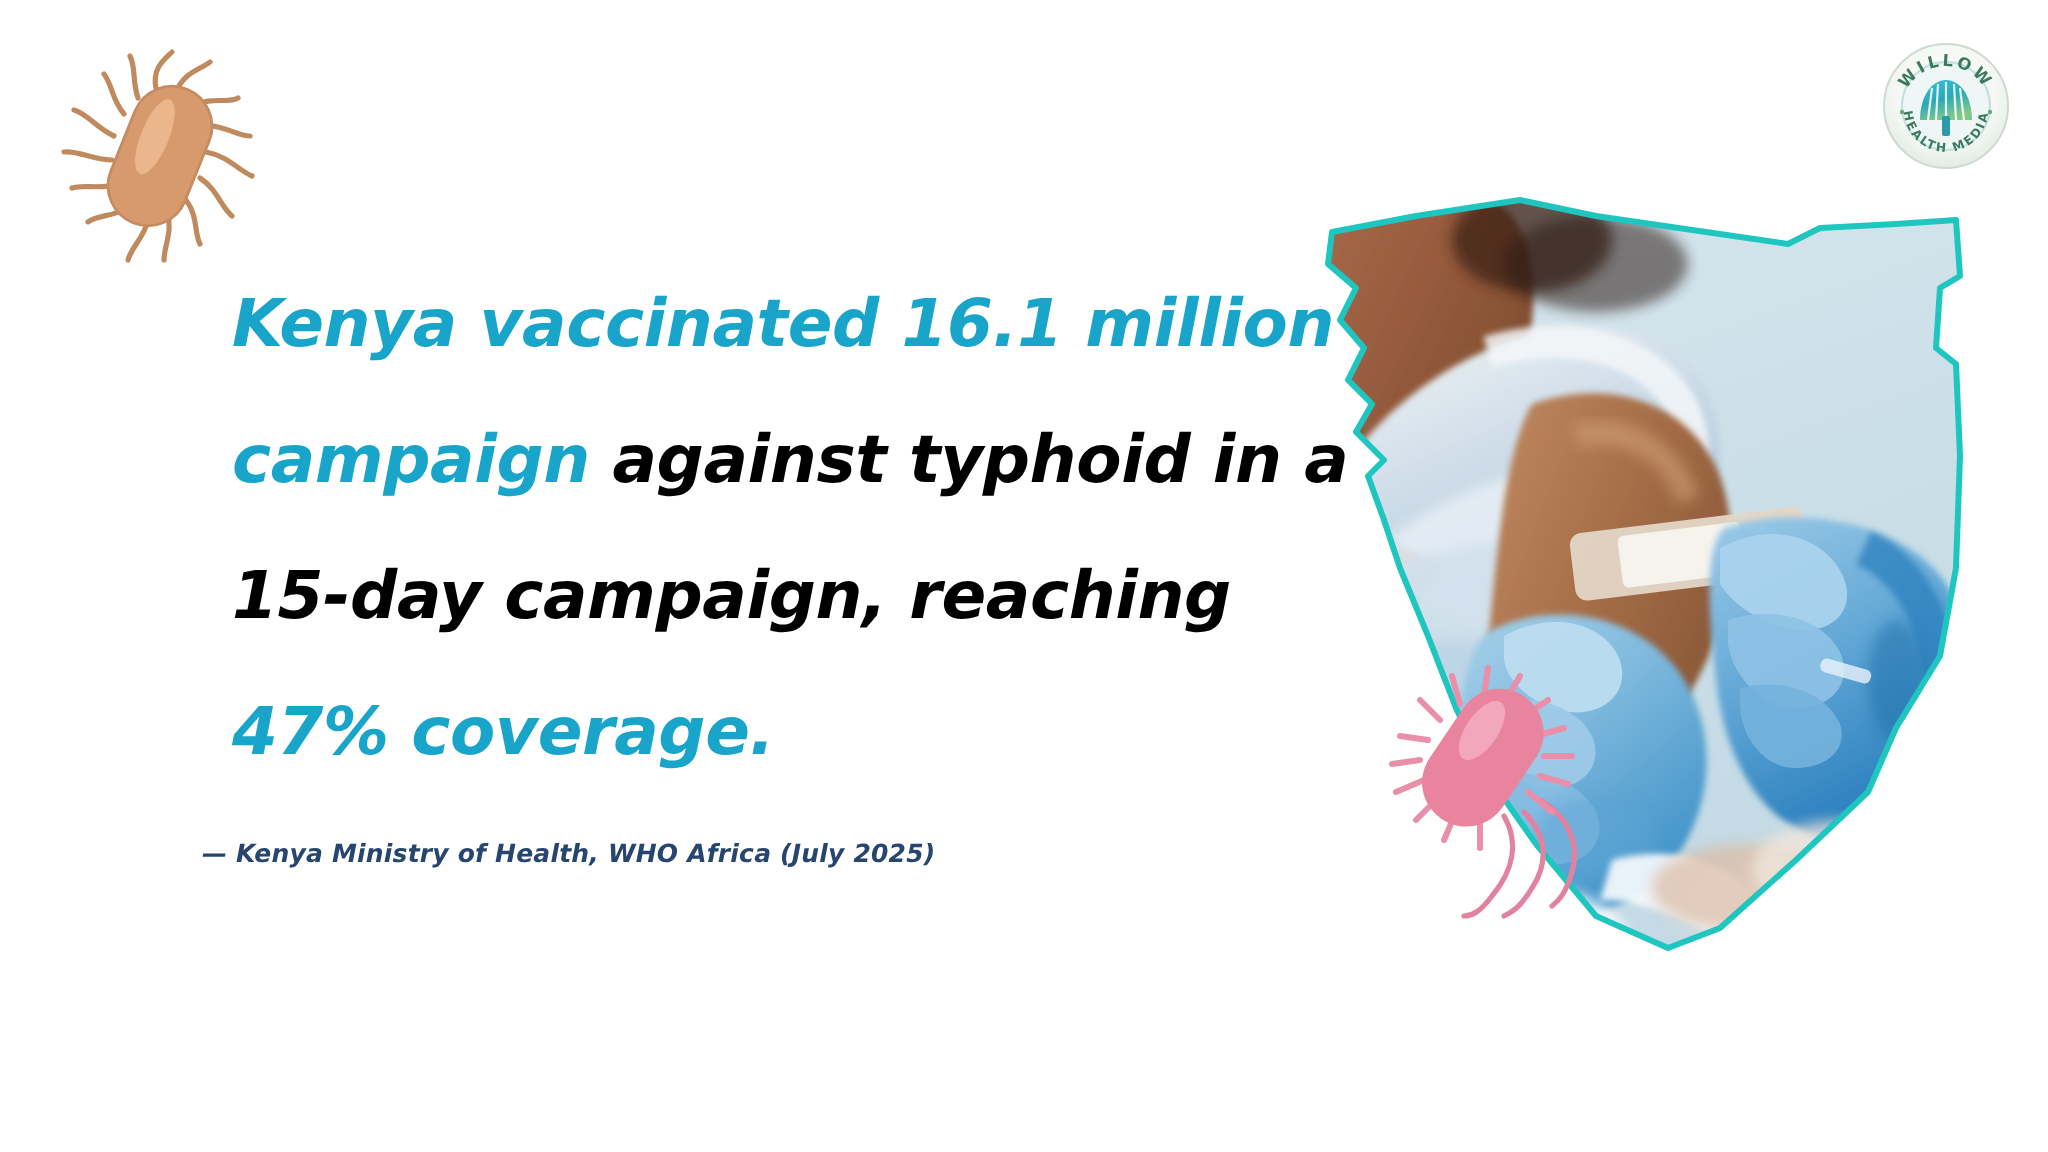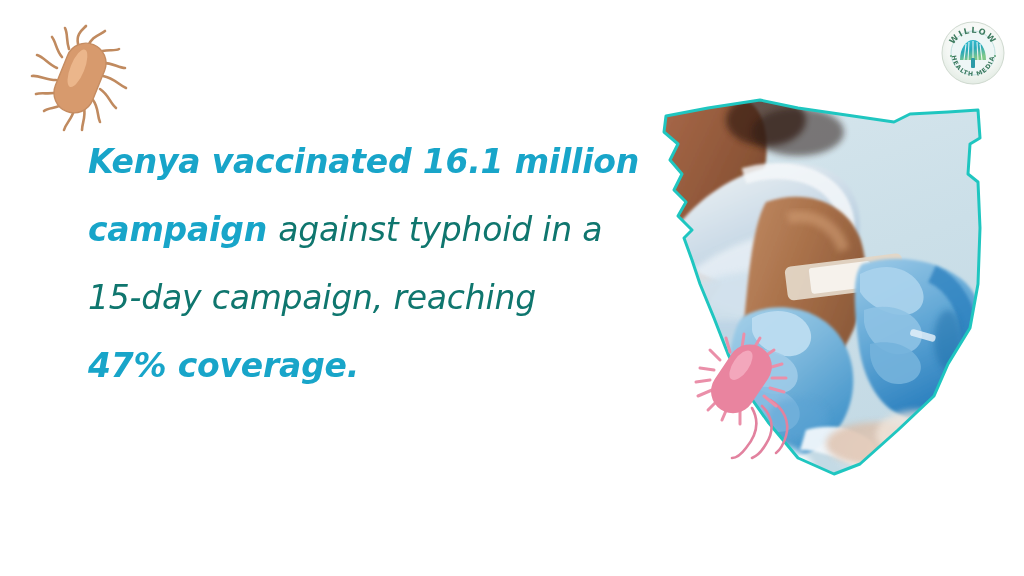--- a/index.html
+++ b/index.html
@@ -13,34 +13,34 @@
   #card{
     position:absolute;inset:0;
     width:1024px;height:576px;
     background:#ffffff;
     overflow:hidden;
   }
 
   
   #headline{
     position:absolute;
-    left:88px; top:128px;
+    left:116px; top:128px;
     width:530px;
   }
   .hline{
     font-family:"DejaVu Sans", sans-serif;
     font-style:italic;
     font-size:33px;
     line-height:68px;
     letter-spacing:-0.2px;
     white-space:nowrap;
     color:#1f3c66;
   }
   .hl-accent{ color:#18a5c9; font-weight:bold; }
-  .hl-plain{ color:#0f766e; font-weight:normal; }
+  .hl-plain{ color:#000000; font-weight:bold; }
 
   
   #attribution{
     position:absolute;
     left:101px; top:419px;
     font-family:"DejaVu Sans", sans-serif;
     font-style:italic;
     font-weight:bold;
     font-size:12.5px;
     color:#26456f;
@@ -123,20 +123,21 @@
       <span class="hl-accent">campaign </span><span class="hl-plain">against typhoid in a</span>
     </div>
     <div class="hline">
       <span class="hl-plain">15-day campaign, reaching</span>
     </div>
     <div class="hline">
       <span class="hl-accent">47% coverage.</span>
     </div>
   </div>
 
+  <div id="attribution">— Kenya Ministry of Health, WHO Africa (July 2025)</div>
 
   <div id="map-photo">
     <svg viewBox="0 0 340 400" xmlns="http://www.w3.org/2000/svg">
       <defs>
         <clipPath id="kenyaClip">
           <path d="M18 38 L60 30 L112 22 L150 30 L205 38 L246 44 L262 36 L300 34 L330 32
                    L332 60 L322 66 L320 96 L330 104 L332 150 L330 206 L322 250
                    L300 286 L286 318 L250 352 L212 386 L186 396 L150 380 L120 344
                    L96 310 L80 276 L66 240 L52 206 L44 182 L36 160 L44 152 L30 138
                    L38 124 L26 112 L34 96 L22 82 L30 66 L16 54 Z"></path>

